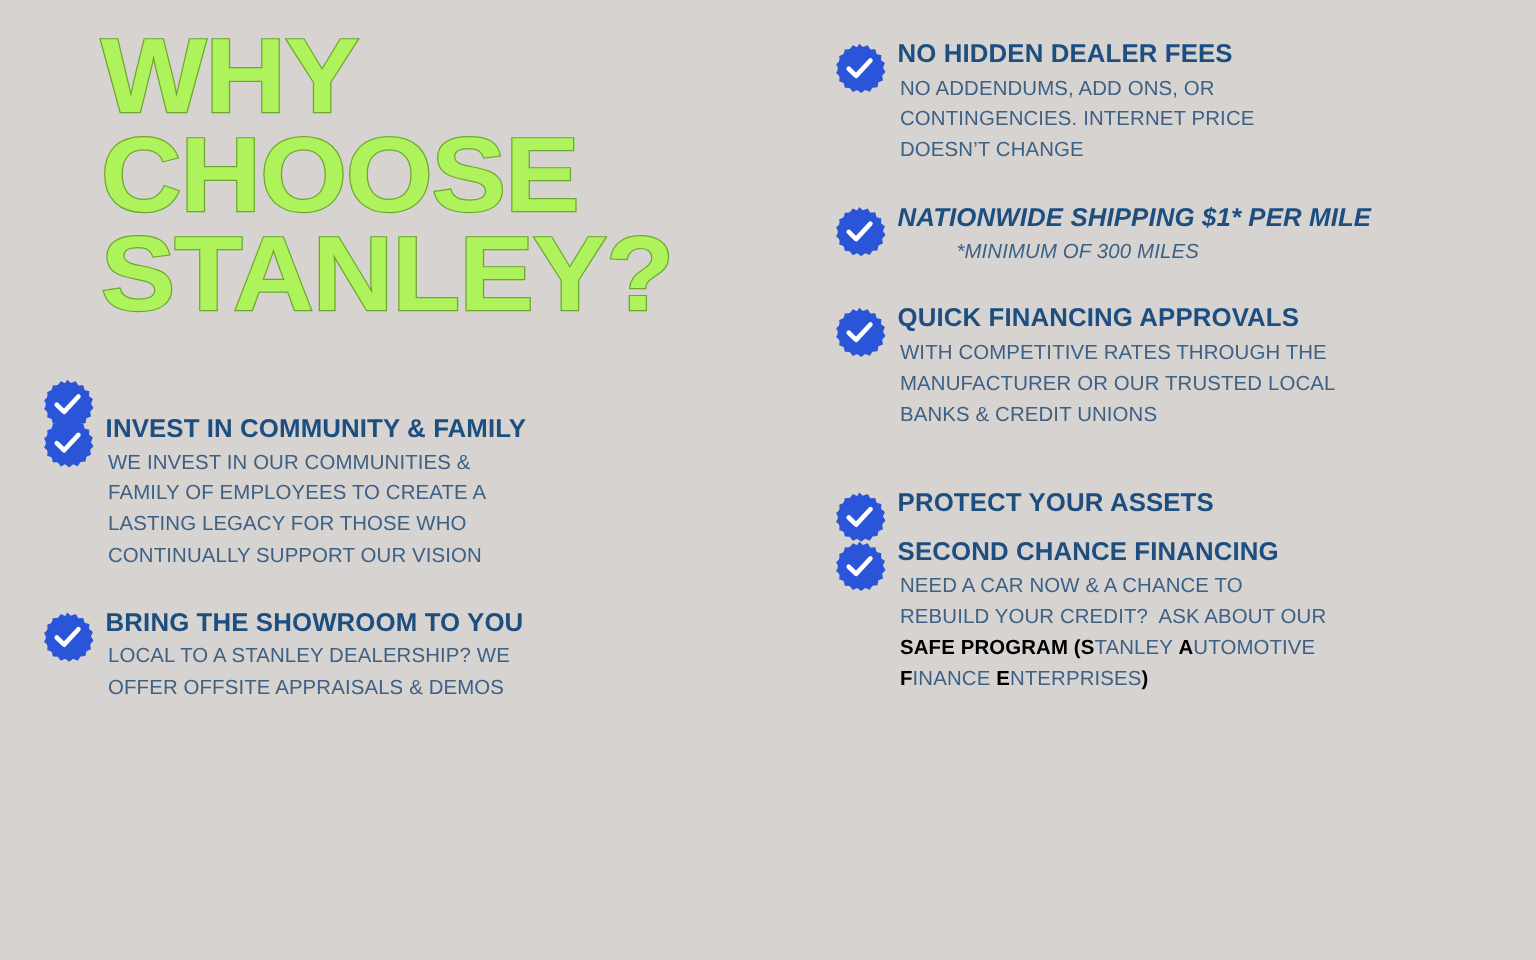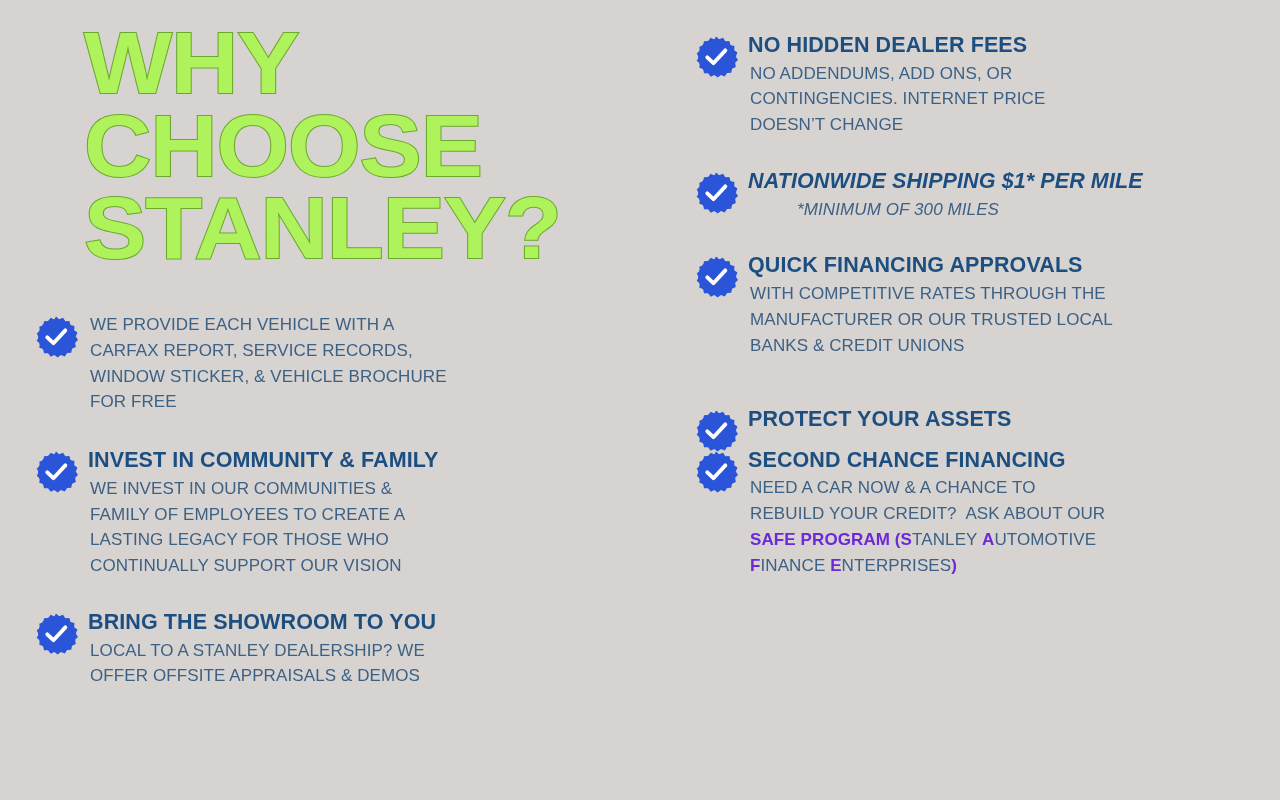--- a/index.html
+++ b/index.html
@@ -103,21 +103,21 @@
     line-height: 1.52;
     letter-spacing: 0.1px;
     text-transform: uppercase;
     margin: 0;
     white-space: pre-line;
   }
   .feat-body.indent { padding-left: 8px; margin-left: 39px; }
 
   .feat-body b, .feat-body strong {
     font-weight: 700;
-    color: #6d28d9;
+    color: #000000;
   }
 
   
   .features-left .feature:nth-child(1) { margin-bottom: 32px; }
   .features-left .feature:nth-child(2) { margin-bottom: 30px; }
   .features-right .feature:nth-child(1) { margin-bottom: 30px; }
   .features-right .feature:nth-child(2) { margin-bottom: 30px; font-style: italic; }
   .features-right .feature:nth-child(3) { margin-bottom: 48px; }
   .features-right .feature:nth-child(4) { margin-bottom: 13px; }
 </style>
@@ -135,24 +135,20 @@
     <div class="features-left">
 
       <div class="feature">
         <span class="badge">
           <svg viewBox="0 0 48 48" aria-hidden="true">
             <path d="M24 1.6 L27.4 4.6 L31.7 3.0 L34.1 6.8 L38.6 6.5 L39.8 10.9 L44.1 12.1 L43.9 16.6 L47.4 19.2 L45.6 23.4 L48 27.2 L44.9 30.4 L45.6 34.9 L41.5 36.7 L40.6 41.1 L36.1 41.5 L33.6 45.3 L29.4 43.6 L25.8 46.4 L22.2 43.6 L18.2 45.5 L15.4 41.8 L10.9 41.6 L10 37.2 L5.8 35.7 L6.3 31.2 L3 28.2 L5.1 24.2 L3 20.2 L6.3 17.2 L5.8 12.7 L10 11.2 L10.9 6.8 L15.4 6.6 L18.2 2.9 L22.2 4.8 Z" fill="#2b55d8"></path>
             <circle cx="24" cy="24" r="19.5" fill="#2b55d8"></circle>
             <path d="M14.5 24.3 L21.2 30.8 L34.2 16.8" fill="none" stroke="#ffffff" stroke-width="4.2" stroke-linecap="round" stroke-linejoin="round"></path>
           </svg>
         </span>
-        <span class="feat-body">WE PROVIDE EACH VEHICLE WITH A
-CARFAX REPORT, SERVICE RECORDS,
-WINDOW STICKER, &amp; VEHICLE BROCHURE
-FOR FREE</span>
       </div>
 
       <div class="feature">
         <span class="badge">
           <svg viewBox="0 0 48 48" aria-hidden="true">
             <path d="M24 1.6 L27.4 4.6 L31.7 3.0 L34.1 6.8 L38.6 6.5 L39.8 10.9 L44.1 12.1 L43.9 16.6 L47.4 19.2 L45.6 23.4 L48 27.2 L44.9 30.4 L45.6 34.9 L41.5 36.7 L40.6 41.1 L36.1 41.5 L33.6 45.3 L29.4 43.6 L25.8 46.4 L22.2 43.6 L18.2 45.5 L15.4 41.8 L10.9 41.6 L10 37.2 L5.8 35.7 L6.3 31.2 L3 28.2 L5.1 24.2 L3 20.2 L6.3 17.2 L5.8 12.7 L10 11.2 L10.9 6.8 L15.4 6.6 L18.2 2.9 L22.2 4.8 Z" fill="#2b55d8"></path>
             <circle cx="24" cy="24" r="19.5" fill="#2b55d8"></circle>
             <path d="M14.5 24.3 L21.2 30.8 L34.2 16.8" fill="none" stroke="#ffffff" stroke-width="4.2" stroke-linecap="round" stroke-linejoin="round"></path>
           </svg>
         </span>

